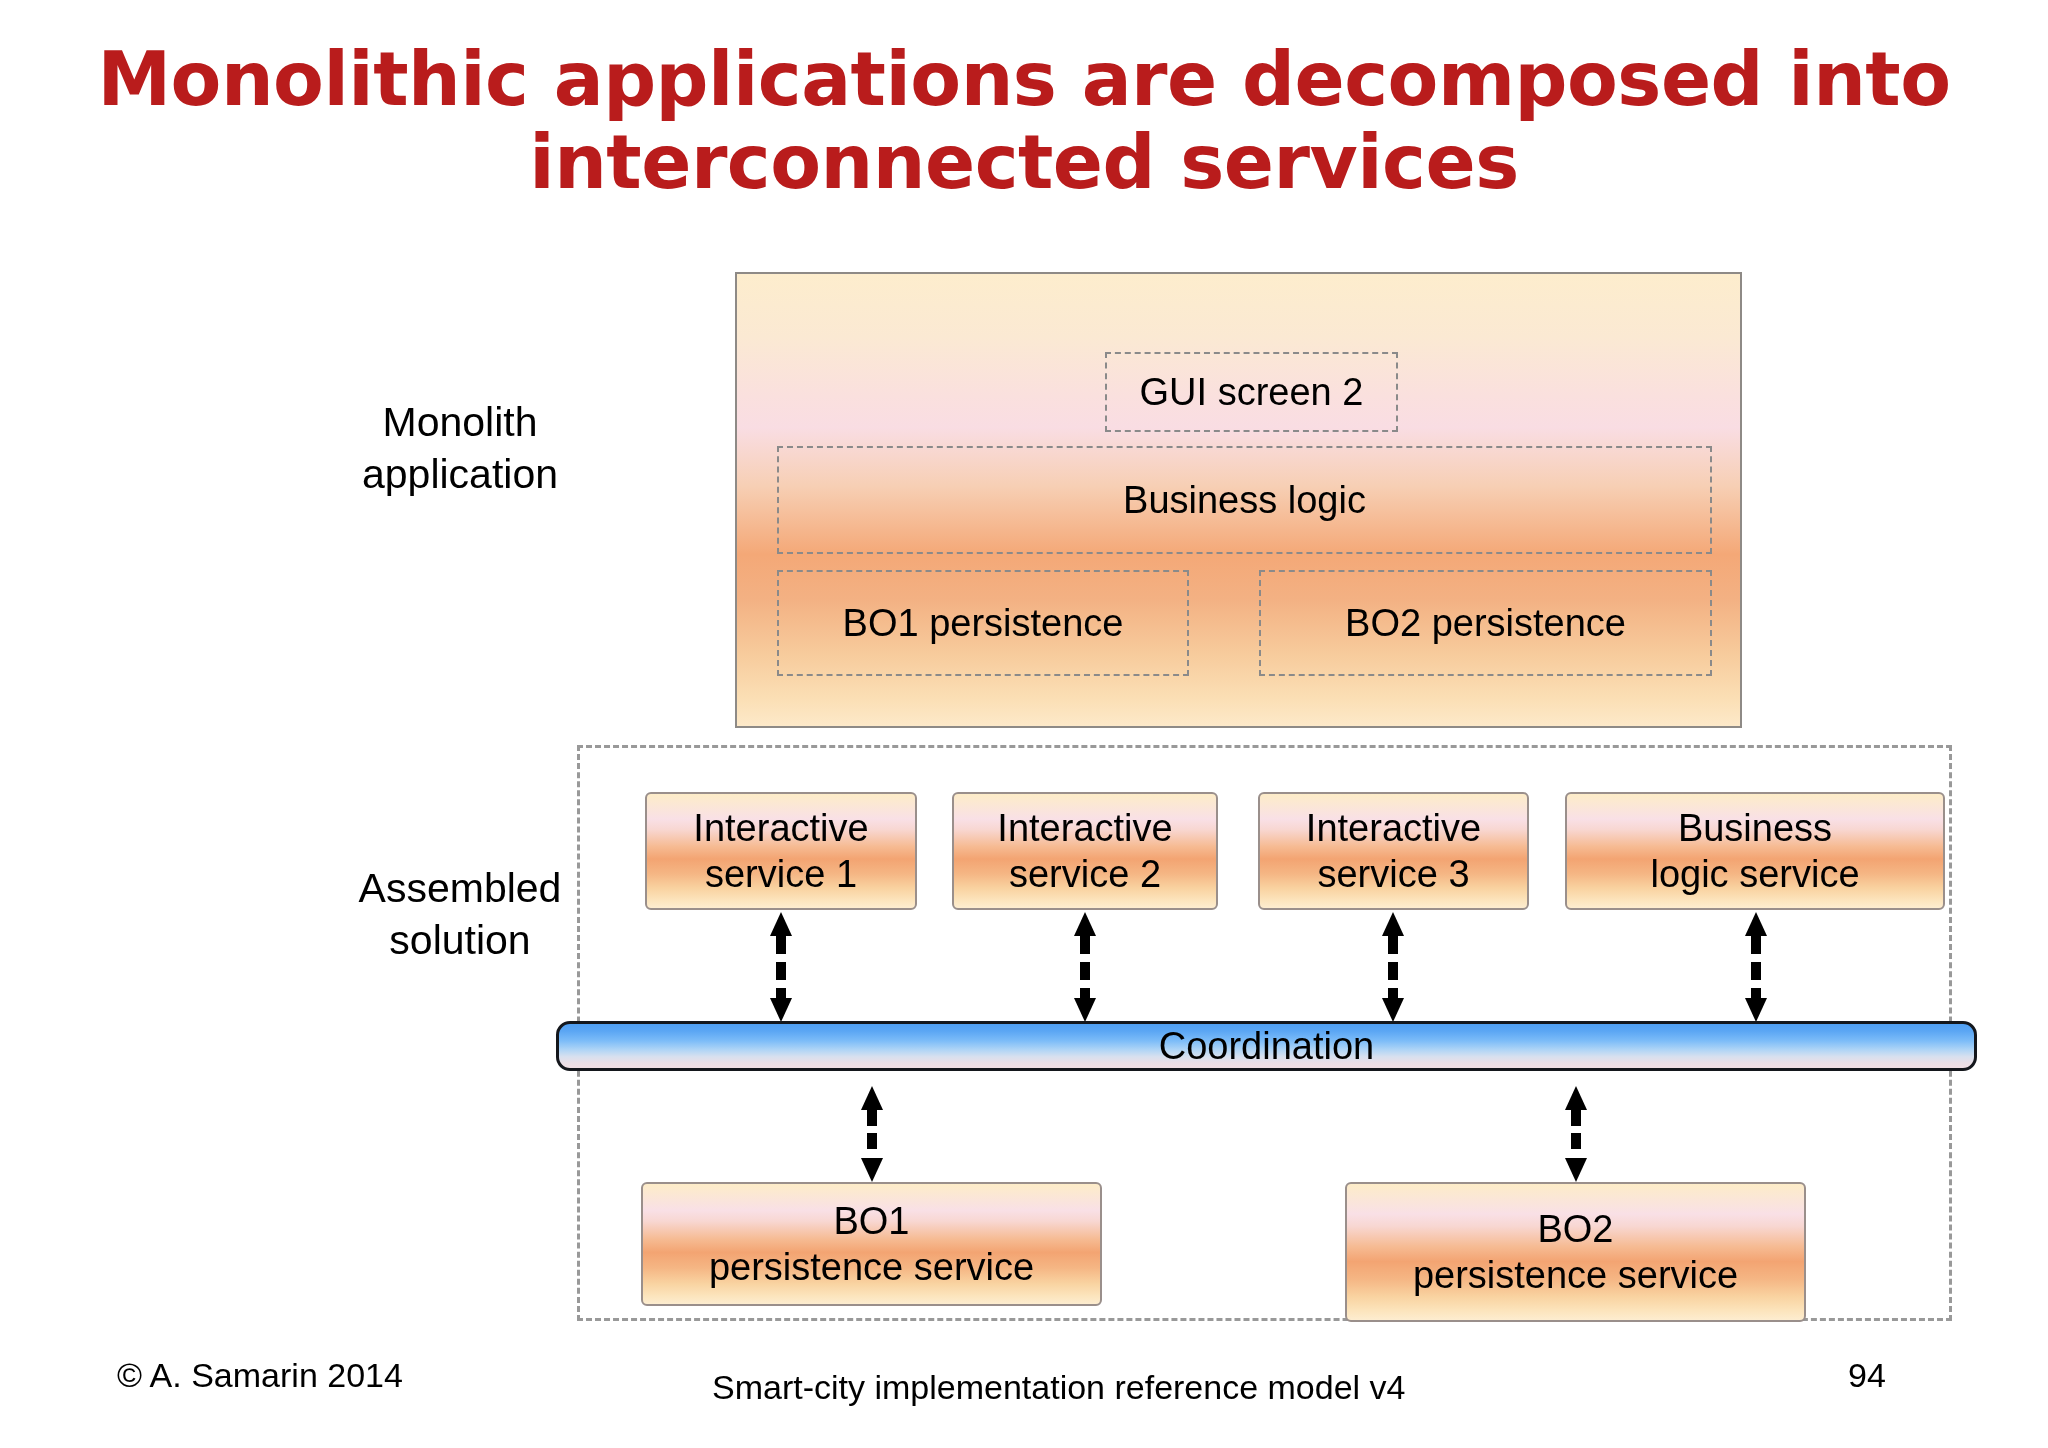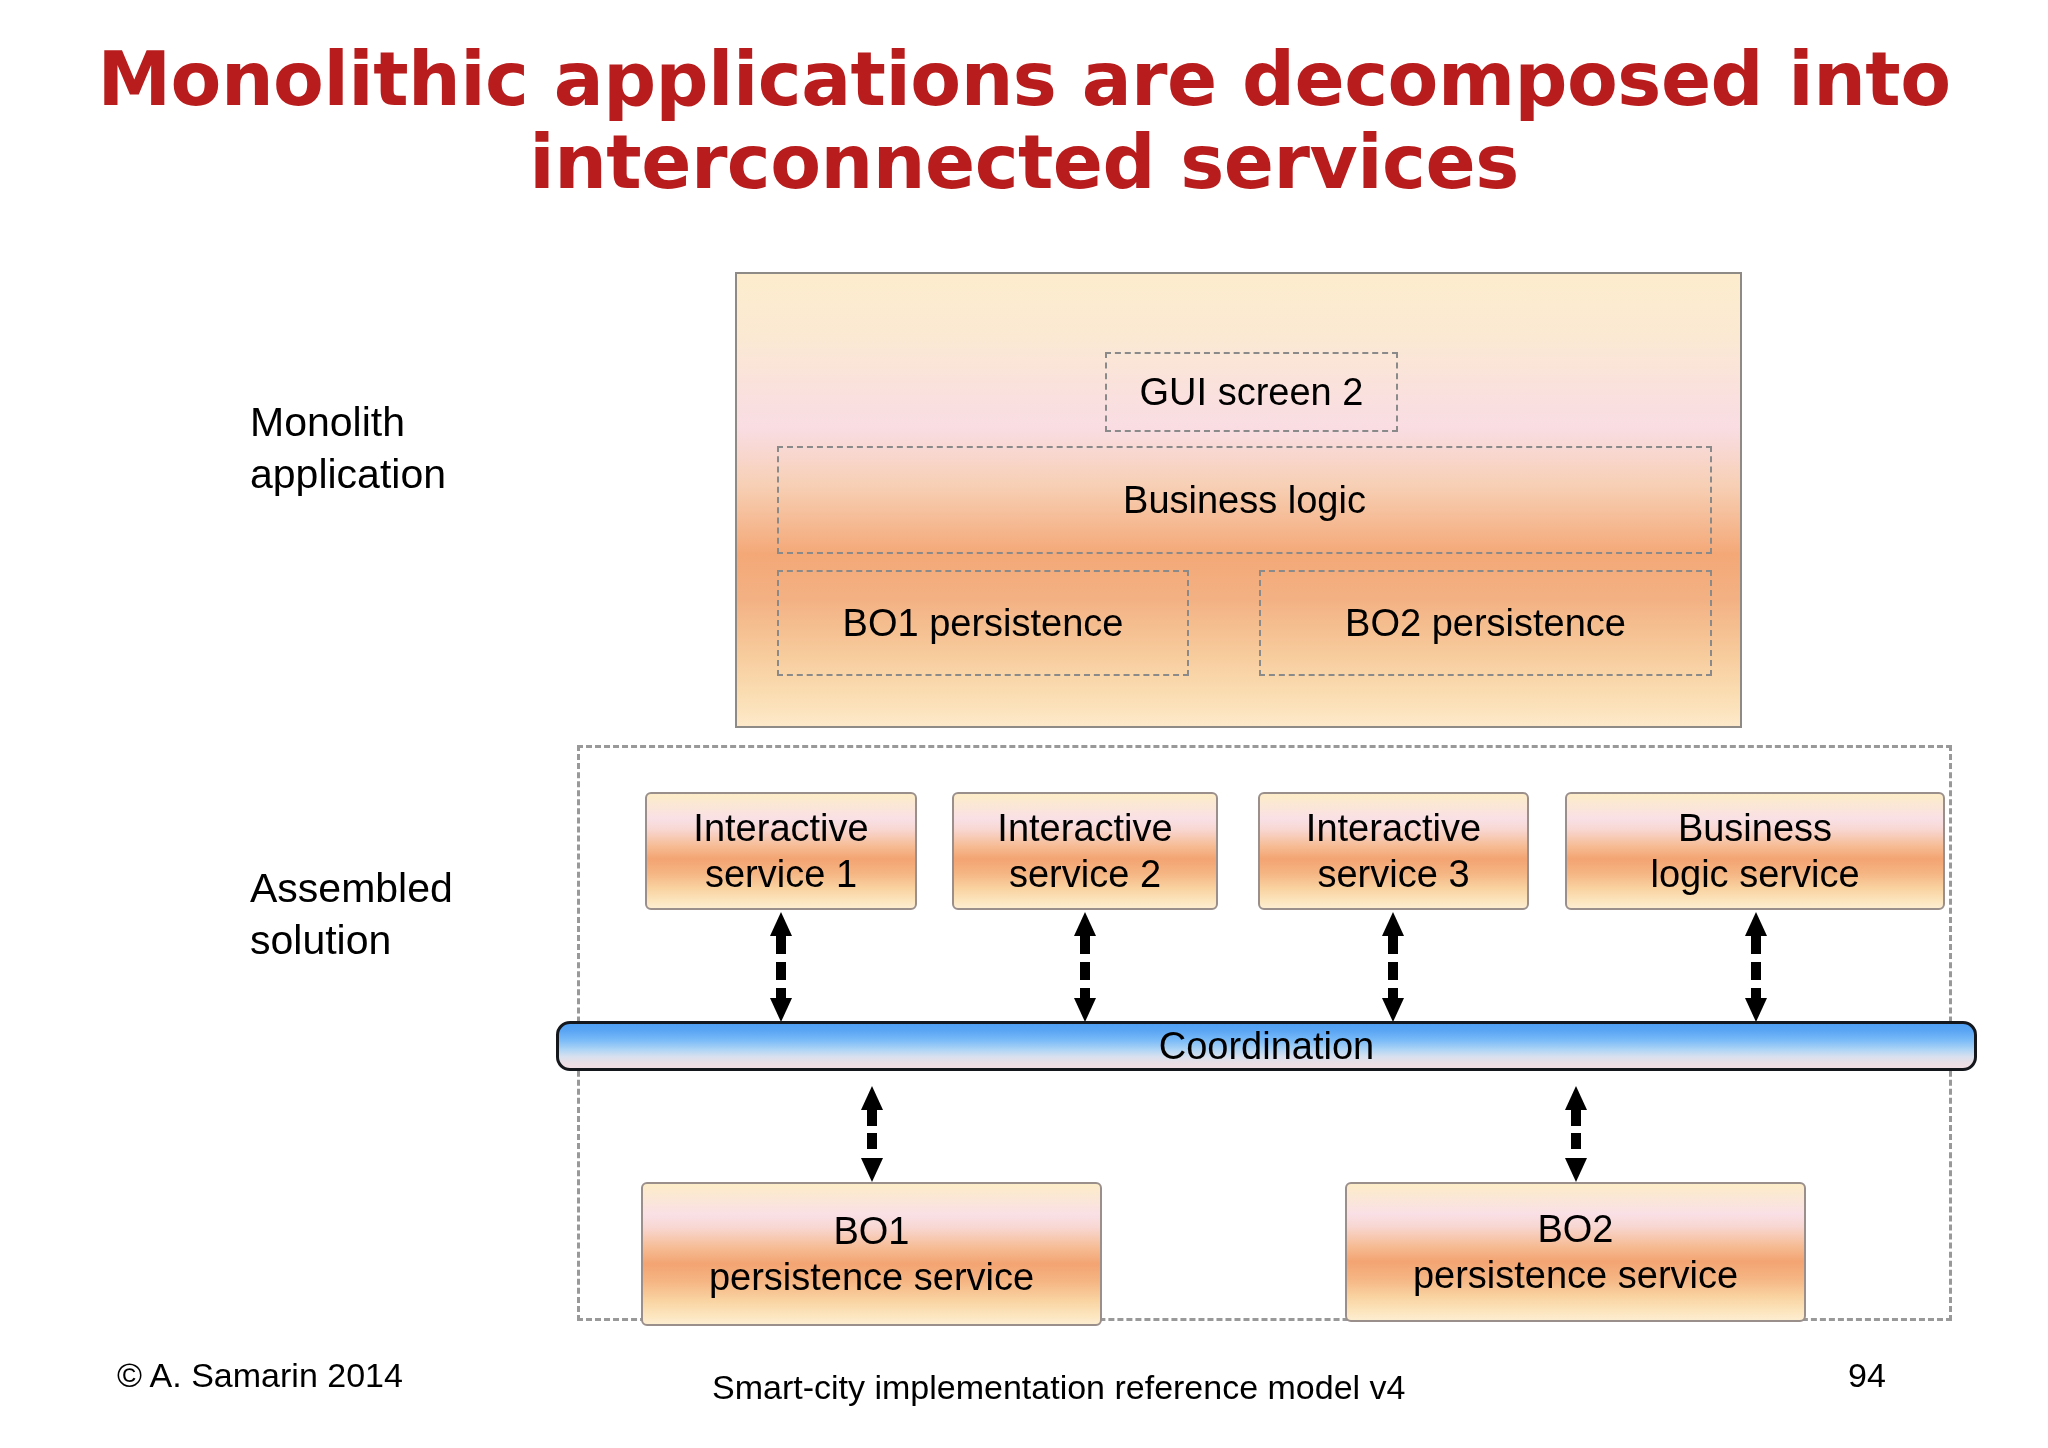--- a/index.html
+++ b/index.html
@@ -28,20 +28,21 @@
     font-size: 74px;
     line-height: 1.12;
     letter-spacing: -0.5px;
     color: #b91c1c;
     white-space: pre-line;
   }
 
   
   .row-label {
     position: absolute;
+    text-align: center;
     font-family: "Liberation Sans", sans-serif;
     font-size: 41px;
     line-height: 1.28;
     color: #000000;
     white-space: pre-line;
   }
   #label-monolith { left: 250px; top: 396px; width: 420px; }
   #label-assembled { left: 250px; top: 862px; width: 420px; }
 
   
@@ -124,21 +125,21 @@
         #f9d3a1 83%,
         #fce4bc 93%,
         #fdedd0 100%);
   }
 
   #svc-interactive-1 { left: 645px; top: 792px; width: 272px; height: 118px; }
   #svc-interactive-2 { left: 952px; top: 792px; width: 266px; height: 118px; }
   #svc-interactive-3 { left: 1258px; top: 792px; width: 271px; height: 118px; }
   #svc-business-logic { left: 1565px; top: 792px; width: 380px; height: 118px; }
 
-  #svc-bo1 { left: 641px; top: 1182px; width: 461px; height: 144px; }
+  #svc-bo1 { left: 641px; top: 1182px; width: 461px; height: 124px; }
   #svc-bo2 { left: 1345px; top: 1182px; width: 461px; height: 140px; }
 
   
   #coordination-bar {
     position: absolute;
     left: 556px;
     top: 1021px;
     width: 1421px;
     height: 50px;
     border: 3px solid #14171c;

